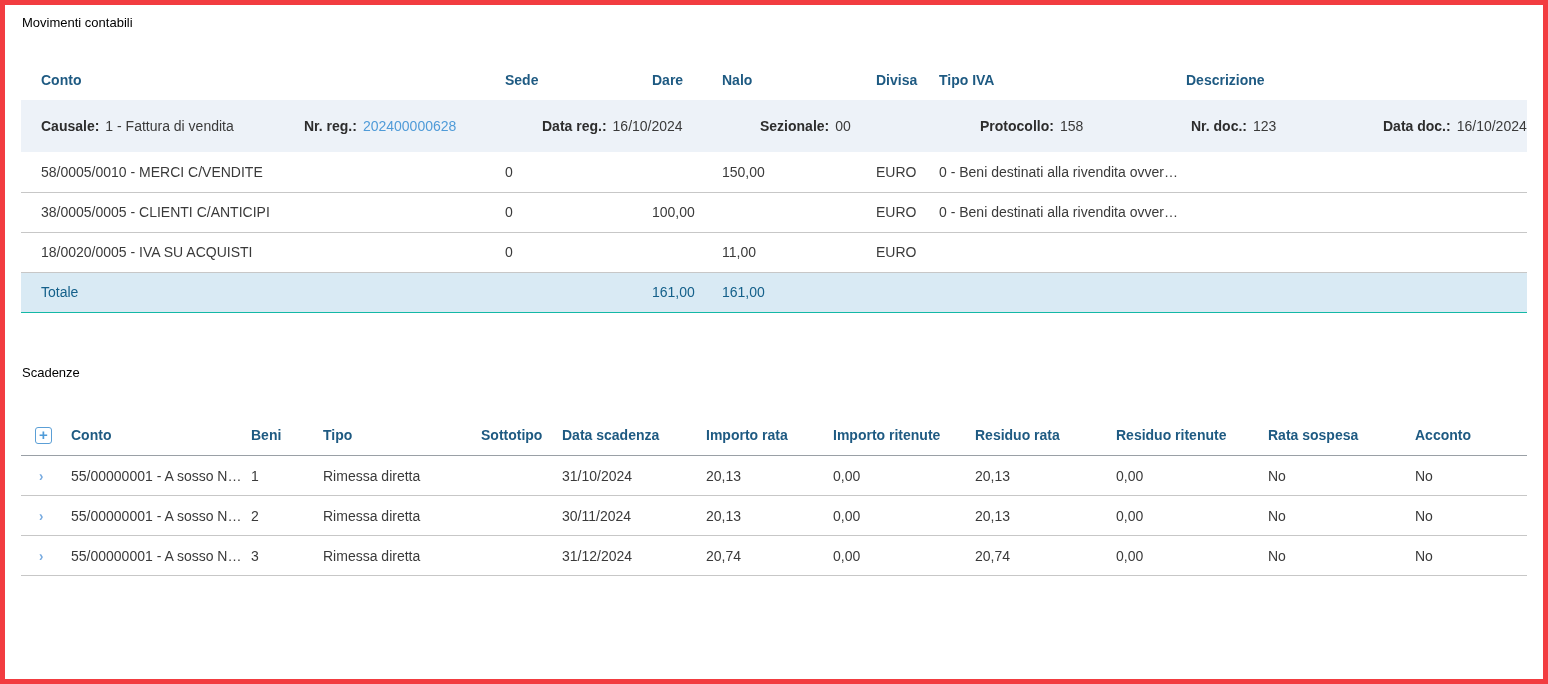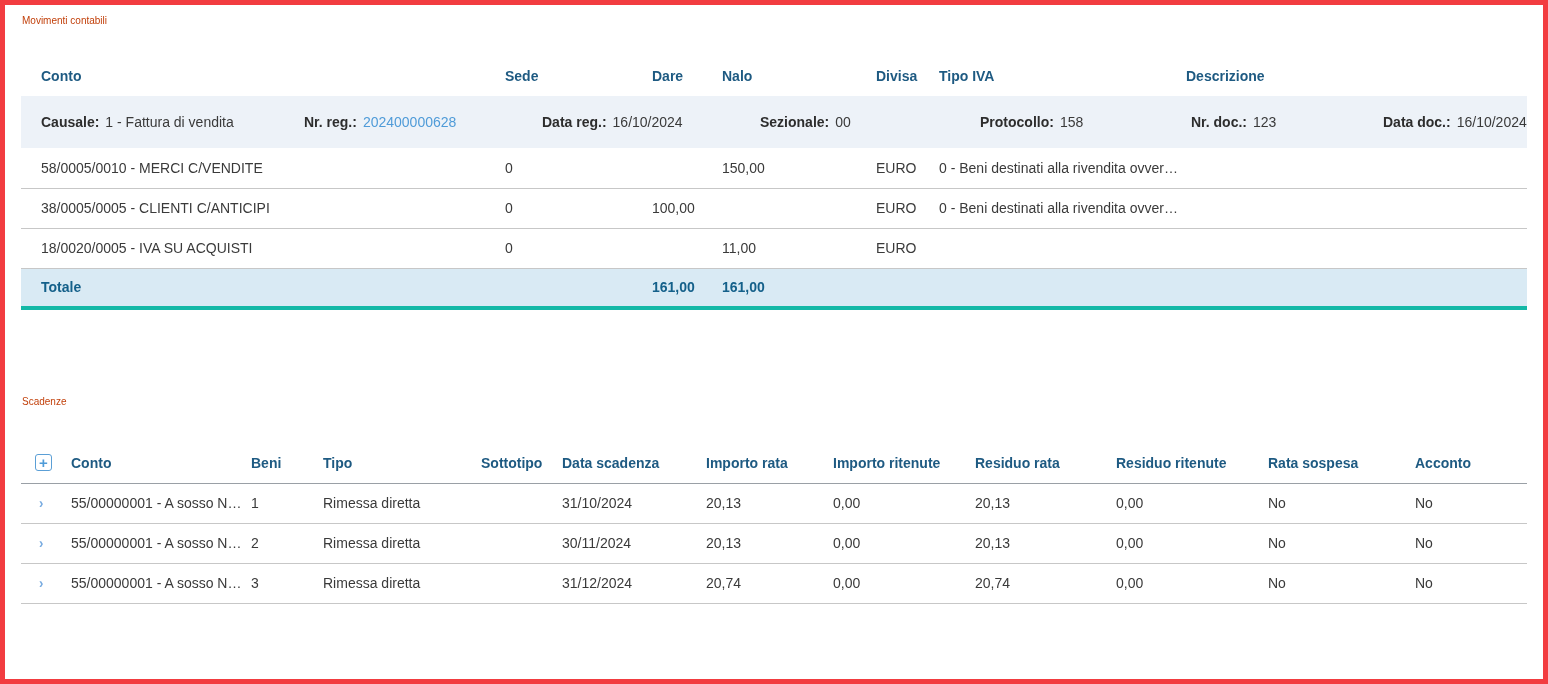--- a/index.html
+++ b/index.html
@@ -11,22 +11,22 @@
   }
   .frame {
     width: 1548px; height: 684px;
     border: 5px solid #f23c40;
     background: #ffffff;
     overflow: hidden;
   }
   .inner { padding: 10px 16px 0 16px; }
 
   .section-title {
-    font-size: 10px;
-    color: #c2410c;
+    font-size: 13px;
+    color: #000000;
     padding-left: 1px;
   }
 
   
   table {
     width: 100%;
     border-collapse: collapse;
     table-layout: fixed;
     font-size: 14px;
     color: #3a3a3a;
@@ -54,23 +54,23 @@
   .mov-table .c7 { padding-left: 6px; }
 
   .mov-table tr.data-row td {
     height: 40px;
     border-bottom: 1px solid #c7c7c7;
     vertical-align: middle;
   }
   .mov-table tr.totale-row td {
     height: 40px;
     background: #d9eaf4;
-    border-bottom: 4px solid #14b8a6;
+    border-bottom: 1px solid #14b8a6;
     color: #14608a;
-    font-weight: bold;
+    font-weight: normal;
     vertical-align: middle;
   }
 
   
   .band-cell { padding: 0; }
   .causale-band {
     background: #edf2f8;
     height: 52px;
     display: grid;
     grid-template-columns: 263px 238px 218px 220px 211px 192px 1fr;
@@ -78,21 +78,21 @@
     padding-left: 20px;
     font-size: 14px;
   }
   .field { white-space: nowrap; overflow: hidden; }
   .field .lbl { font-weight: bold; color: #2d2d2d; }
   .field .val { color: #3a3a3a; margin-left: 6px; }
   .field .val.link { color: #4f9bd8; cursor: pointer; margin-top: 48px; }
   .field.right { text-align: center; padding-right: 6px; }
 
   
-  .scad-title { margin-top: 86px; }
+  .scad-title { margin-top: 52px; }
   .scad-table { margin-top: 36px; }
   .scad-table thead th {
     height: 40px;
     vertical-align: middle;
     border-bottom: 1px solid #9aa0a6;
   }
   .scad-table tr.data-row td {
     height: 40px;
     border-bottom: 1px solid #c7c7c7;
     vertical-align: middle;

